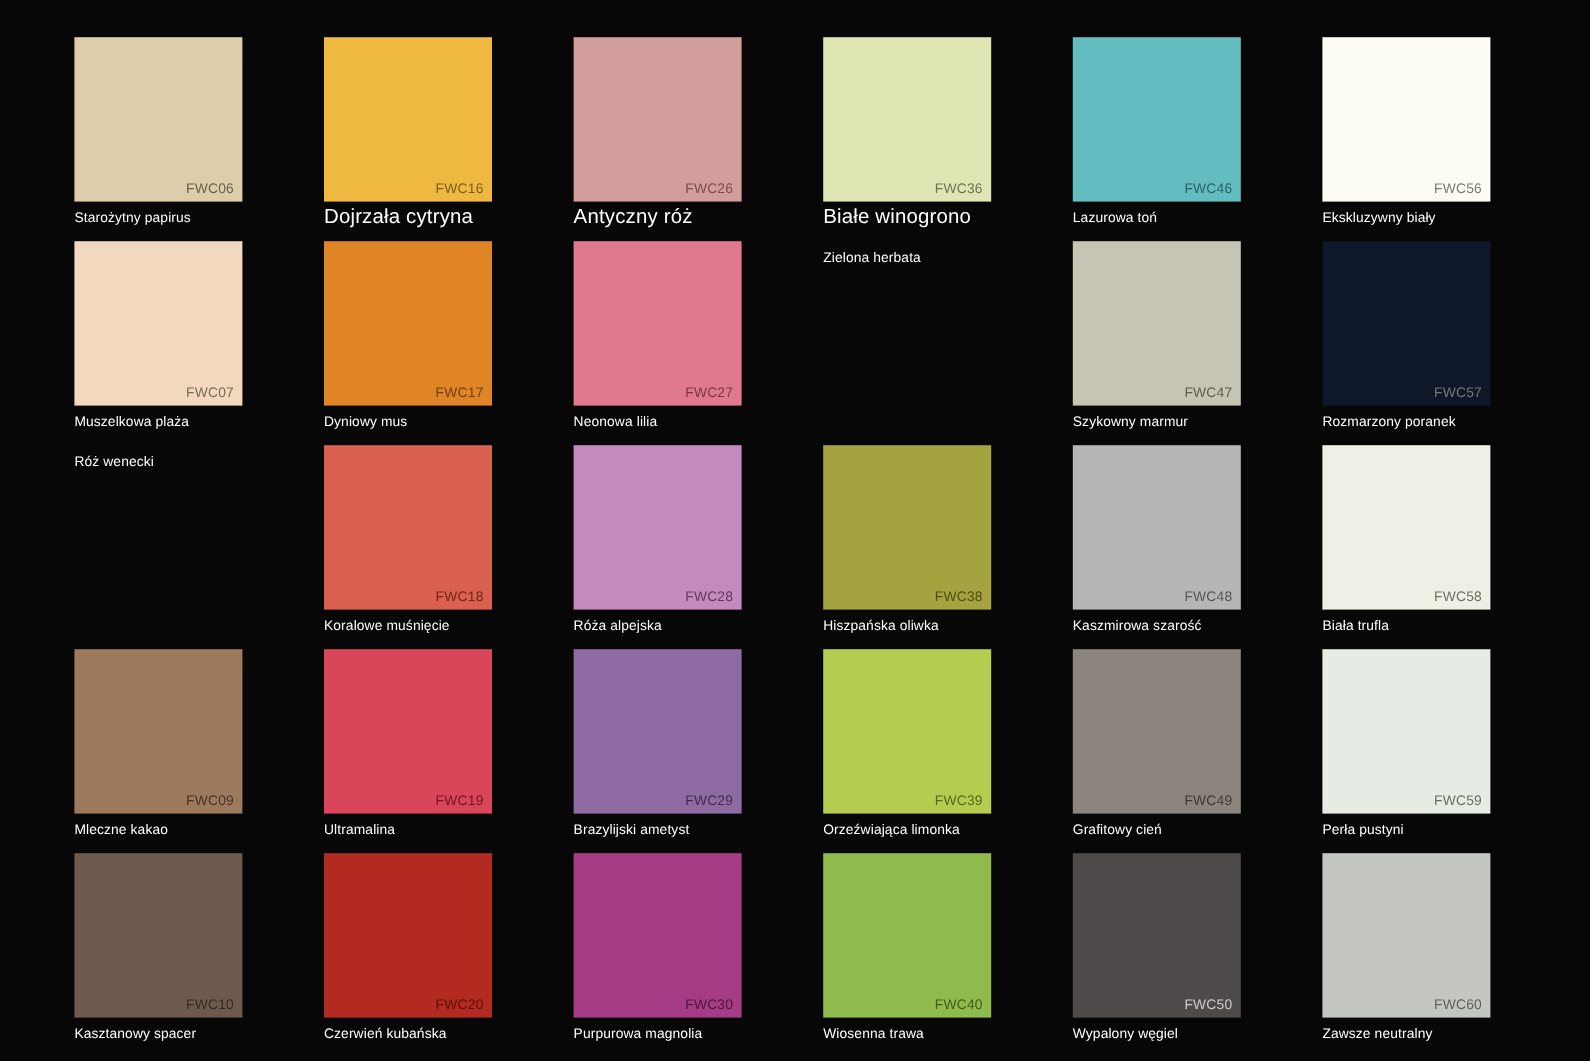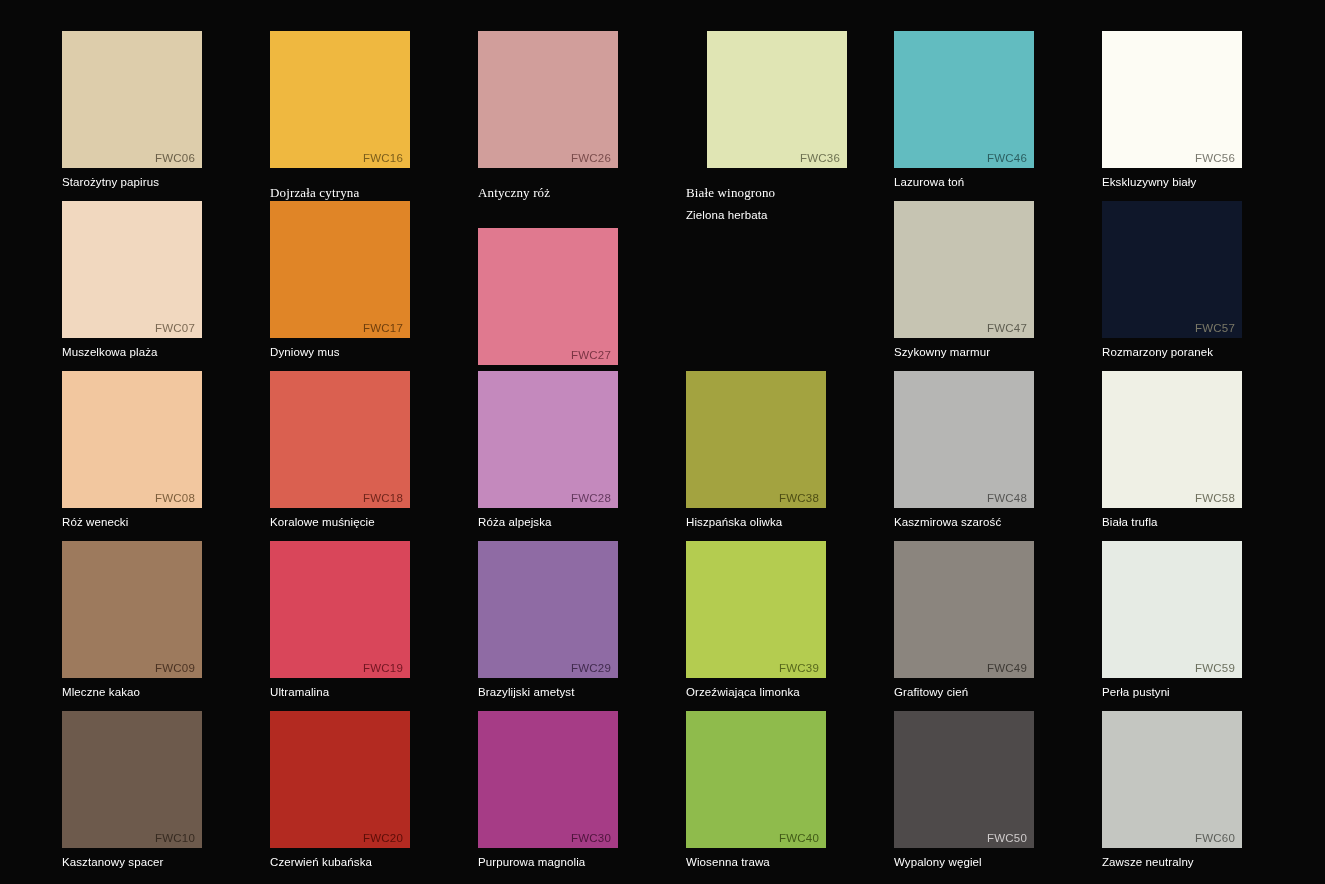--- a/index.html
+++ b/index.html
@@ -48,24 +48,23 @@
   }
   .swatch-name {
     color: #ffffff;
     font-size: 11.5px;
     line-height: 1;
     padding-top: 9px;
     white-space: nowrap;
     letter-spacing: 0.1px;
   }
   .swatch-name.big {
-    font-size: 13px;
-    padding-top: 18px;
+    font-size: 17px;
+    padding-top: 4px;
     letter-spacing: 0.15px;
-    font-family: Liberation Serif, serif;
   }
 </style>
 </head>
 <body style="background: rgb(7, 7, 7);">
 
 <div id="palette-grid" style="background: rgb(7, 7, 7);">
     <div class="swatch-cell">
       <div class="swatch-chip" style="background: rgb(221, 205, 171);">
         <span class="swatch-code" style="color: rgb(107, 96, 73);">FWC06</span>
       </div>
@@ -77,21 +76,21 @@
       </div>
       <div class="swatch-name big">Dojrzała cytryna</div>
     </div>
     <div class="swatch-cell">
       <div class="swatch-chip" style="background: rgb(209, 158, 155);">
         <span class="swatch-code" style="color: rgb(122, 77, 76);">FWC26</span>
       </div>
       <div class="swatch-name big">Antyczny róż</div>
     </div>
     <div class="swatch-cell">
-      <div class="swatch-chip" style="background: rgb(224, 229, 180); margin-left: 21px;">
+      <div class="swatch-chip" style="background: rgb(224, 229, 180);">
         <span class="swatch-code" style="color: rgb(111, 115, 82);">FWC36</span>
       </div>
       <div class="swatch-name big">Białe winogrono</div>
     </div>
     <div class="swatch-cell">
       <div class="swatch-chip" style="background: rgb(98, 188, 192);">
         <span class="swatch-code" style="color: rgb(44, 96, 98);">FWC46</span>
       </div>
       <div class="swatch-name">Lazurowa toń</div>
     </div>
@@ -107,44 +106,41 @@
       </div>
       <div class="swatch-name">Muszelkowa plaża</div>
     </div>
     <div class="swatch-cell">
       <div class="swatch-chip" style="background: rgb(224, 133, 39);">
         <span class="swatch-code" style="color: rgb(111, 63, 13);">FWC17</span>
       </div>
       <div class="swatch-name">Dyniowy mus</div>
     </div>
     <div class="swatch-cell">
-      <div class="swatch-chip" style="background: rgb(224, 121, 143); margin-top: 27px;">
+      <div class="swatch-chip" style="background: rgb(224, 121, 143);">
         <span class="swatch-code" style="color: rgb(123, 53, 68);">FWC27</span>
       </div>
       <div class="swatch-name">Neonowa lilia</div>
     </div>
     <div class="swatch-cell">
       <div class="swatch-name">Zielona herbata</div>
     </div>
     <div class="swatch-cell">
       <div class="swatch-chip" style="background: rgb(198, 196, 178);">
         <span class="swatch-code" style="color: rgb(95, 94, 81);">FWC47</span>
       </div>
       <div class="swatch-name">Szykowny marmur</div>
     </div>
     <div class="swatch-cell">
       <div class="swatch-chip" style="background: #0f172a; padding-left: 16px;">
         <span class="swatch-code" style="color: rgb(122, 120, 103);">FWC57</span>
       </div>
       <div class="swatch-name">Rozmarzony poranek</div>
     </div>
     <div class="swatch-cell">
-      <div class="swatch-chip" style="background: rgb(242, 199, 159);">
-        <span class="swatch-code" style="color: rgb(125, 95, 60);">FWC08</span>
-      </div>
       <div class="swatch-name">Róż wenecki</div>
     </div>
     <div class="swatch-cell">
       <div class="swatch-chip" style="background: rgb(218, 96, 80);">
         <span class="swatch-code" style="color: rgb(112, 38, 28);">FWC18</span>
       </div>
       <div class="swatch-name">Koralowe muśnięcie</div>
     </div>
     <div class="swatch-cell">
       <div class="swatch-chip" style="background: rgb(196, 137, 189);">

